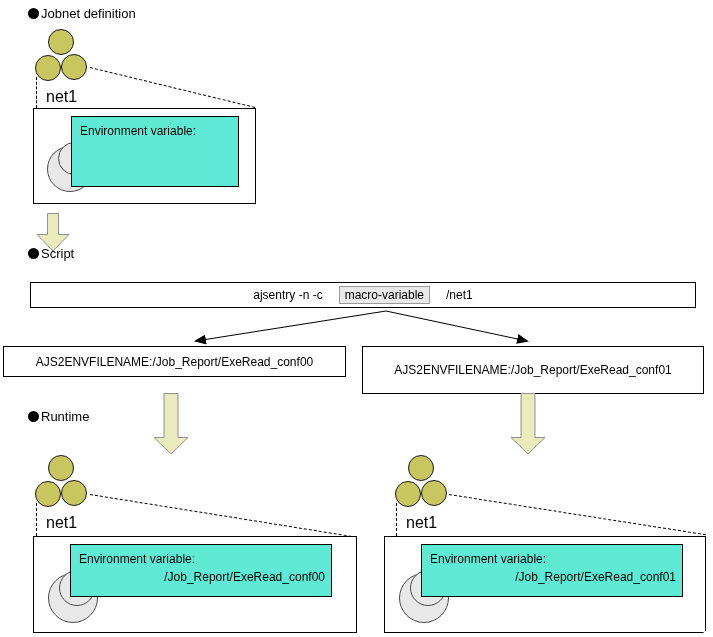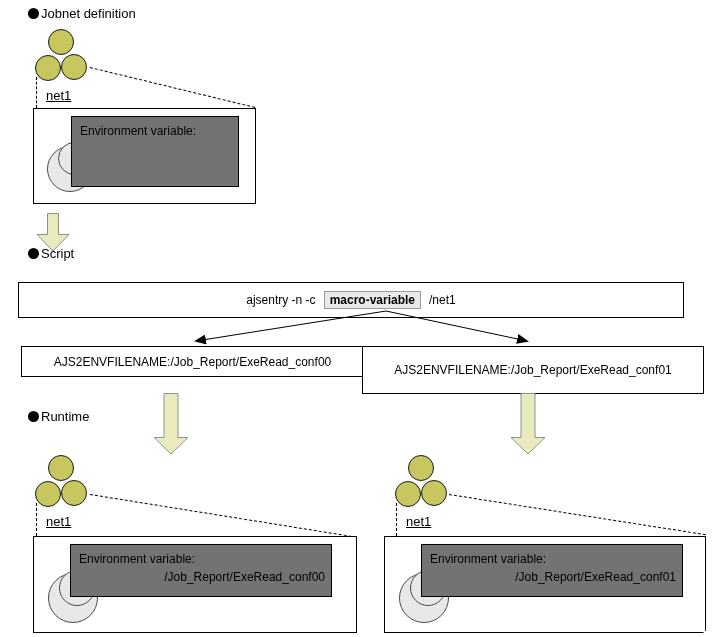--- a/index.html
+++ b/index.html
@@ -10,32 +10,32 @@
     border-radius:23px;
   }
   .abs{position:absolute;}
   .sec-label{position:absolute;display:flex;align-items:center;gap:2px;font-size:13px;white-space:nowrap;}
   .bullet{display:inline-block;width:11px;height:11px;background:#000;border-radius:50%;}
   .jobnet-icon{position:absolute;width:54px;height:53px;}
   .jobnet-icon .c{position:absolute;width:26px;height:26px;border-radius:50%;background:#c8c65e;border:1px solid #1a1a1a;box-sizing:border-box;}
   .jobnet-icon .c.top{left:13px;top:0;}
   .jobnet-icon .c.bl{left:0;top:26px;}
   .jobnet-icon .c.br{left:26px;top:25px;}
-  .netlabel{position:absolute;font-size:13px;white-space:nowrap;text-decoration:underline;}
+  .netlabel{position:absolute;font-size:16px;white-space:nowrap;}
   .vdash{position:absolute;width:0;border-left:1px dashed #000;}
   .ddash{position:absolute;height:0;border-top:1px dashed #000;transform-origin:0 0;}
   .obox{position:absolute;background:#fff;border:1px solid #000;box-sizing:border-box;}
-  .ibox{position:absolute;background:#737373;border:1px solid #000;box-sizing:border-box;}
+  .ibox{position:absolute;background:#5eead4;border:1px solid #000;box-sizing:border-box;}
   .gcirc{position:absolute;border-radius:50%;background:#e8e8e8;border:1px solid #4a4a4a;box-sizing:border-box;}
   .l1{padding:7px 0 0 8px;white-space:nowrap;}
   .l2c{margin-top:5px;text-align:center;white-space:nowrap;}
   .l2r{margin-top:4px;text-align:right;padding-right:6px;white-space:nowrap;}
   .scriptbox{position:absolute;background:#fff;border:1px solid #000;box-sizing:border-box;
     display:flex;align-items:center;justify-content:center;white-space:pre;}
-  .macro{font-weight:bold;background:#e9e9e9;border:1px solid #9a9a9a;padding:1px 5px;margin:0 8px;}
+  .macro{font-weight:normal;background:#e9e9e9;border:1px solid #9a9a9a;padding:1px 5px;margin:0 16px;}
   .envbox{position:absolute;background:#fff;border:1px solid #000;box-sizing:border-box;
     display:flex;align-items:center;justify-content:center;white-space:nowrap;}
 </style>
 </head>
 <body>
 
 <div class="canvas">
 
   <div class="sec-label" style="left:28px;top:6px;">
     <span class="bullet"></span>
@@ -62,37 +62,37 @@
 
   <svg class="abs" style="left:36px;top:213px;" width="34" height="39">
     <polygon points="11.5,0.5 22.5,0.5 22.5,21.5 33,21.5 17,38 1,21.5 11.5,21.5" fill="#e9ebbd" stroke="#909090" stroke-width="1"></polygon>
   </svg>
 
   <div class="sec-label" style="left:28px;top:246px;">
     <span class="bullet"></span>
     <span>Script</span>
   </div>
 
-  <div class="scriptbox" style="left:18px;top:282px;width:666px;height:36px;">
+  <div class="scriptbox" style="left:30px;top:282px;width:666px;height:26px;">
     <span>ajsentry -n -c</span>
     <span class="macro">macro-variable</span>
     <span>/net1</span>
   </div>
 
   <svg class="abs" style="left:170px;top:309px;" width="380" height="38">
     <defs>
       <marker id="ah" markerWidth="12" markerHeight="10" refX="10" refY="5" orient="auto">
         <path d="M0,0 L12,5 L0,10 z" fill="#000"></path>
       </marker>
     </defs>
     <line x1="216" y1="2" x2="26" y2="32" stroke="#000" stroke-width="1" marker-end="url(#ah)"></line>
     <line x1="216" y1="2" x2="357" y2="32" stroke="#000" stroke-width="1" marker-end="url(#ah)"></line>
   </svg>
 
-  <div class="envbox" style="left:21px;top:346px;width:343px;height:31px;">AJS2ENVFILENAME:/Job_Report/ExeRead_conf00</div>
+  <div class="envbox" style="left:3px;top:346px;width:343px;height:31px;">AJS2ENVFILENAME:/Job_Report/ExeRead_conf00</div>
   <div class="envbox" style="left:362px;top:346px;width:342px;height:48px;">AJS2ENVFILENAME:/Job_Report/ExeRead_conf01</div>
 
   <svg class="abs" style="left:153px;top:393px;" width="36" height="62">
     <polygon points="11,0.5 25,0.5 25,44.5 35,44.5 18,61 1,44.5 11,44.5" fill="#e9ebbd" stroke="#909090" stroke-width="1"></polygon>
   </svg>
   <svg class="abs" style="left:510px;top:393px;" width="36" height="62">
     <polygon points="11,0.5 25,0.5 25,44.5 35,44.5 18,61 1,44.5 11,44.5" fill="#e9ebbd" stroke="#909090" stroke-width="1"></polygon>
   </svg>
 
   <div class="sec-label" style="left:28px;top:409px;">

